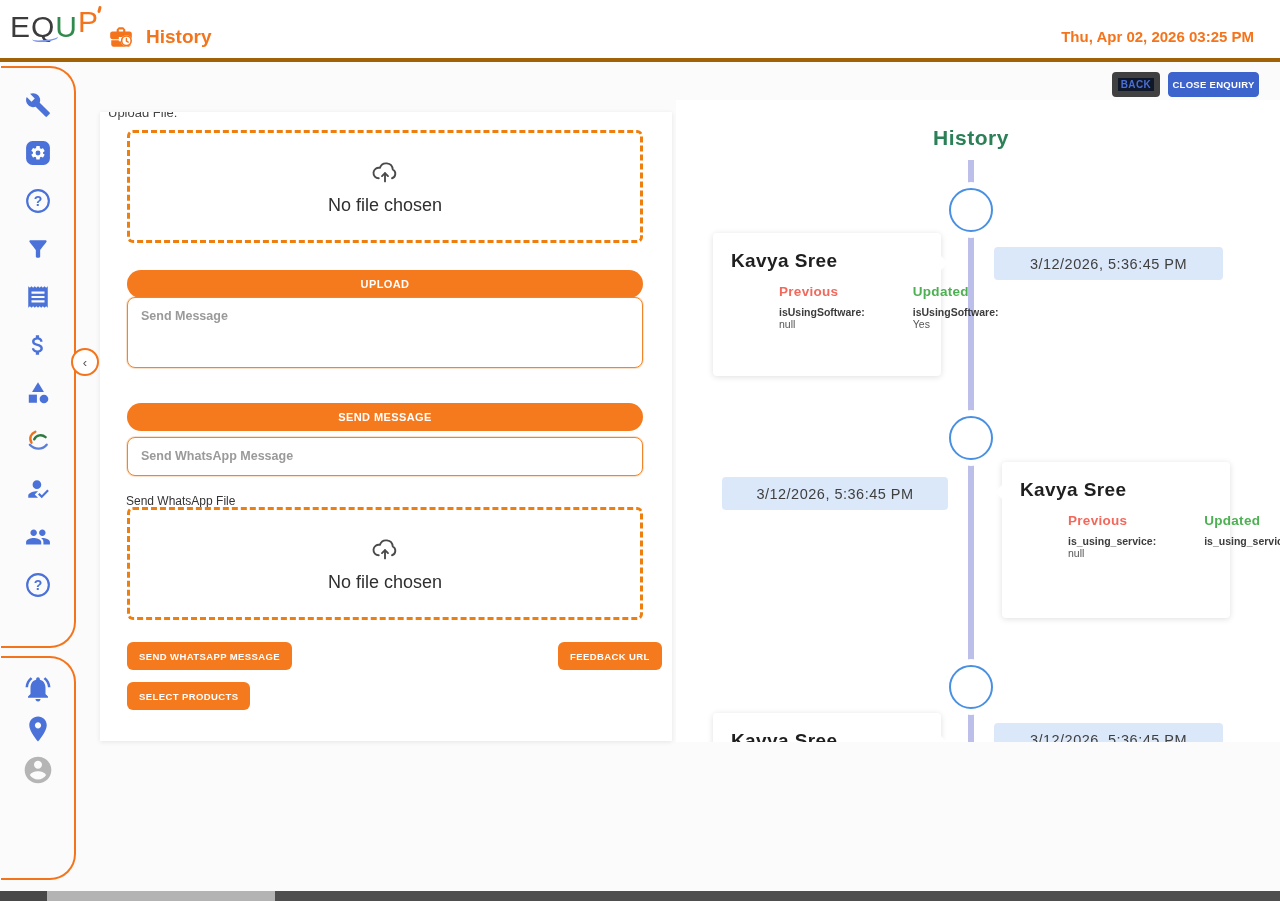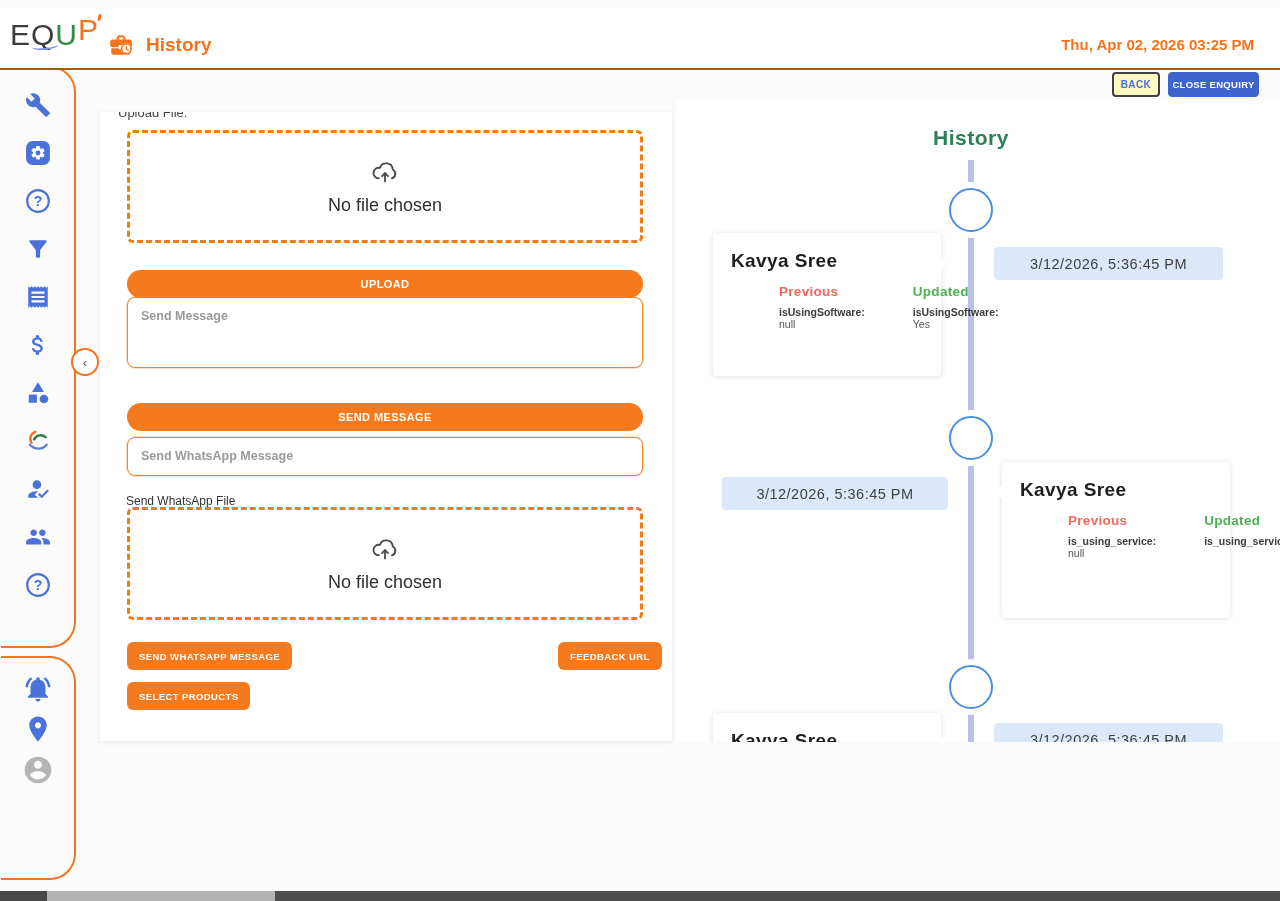--- a/index.html
+++ b/index.html
@@ -7,35 +7,35 @@
   body {
     font-family:"Liberation Sans", sans-serif;
     background:#fbfbfb;
     position:relative;
     overflow:hidden;
     color:#333;
   }
   
   .header {
     position:absolute; left:0; top:0; width:1280px; height:62px;
-    background:#fff; border-bottom:2px solid #a16207; z-index:5;margin-top:8px;
+    background:#fff; border-bottom:4px solid #a16207; z-index:5;
   }
   .logo { position:absolute; left:10px; top:10px; font-size:30px; font-weight:300; letter-spacing:1px; color:#3c3c3c; }
   .logo .u { color:#2f8a4c; }
   .logo .p { color:#f4741c; position:relative; top:-5px; }
   .logo .tick { position:absolute; right:-2px; top:-4px; width:3px; height:7px; background:#f4741c; border-radius:2px; transform:rotate(14deg); }
   .logo .swoosh { position:absolute; left:22px; bottom:2px; width:26px; height:8px; border-bottom:2px solid #7b96e8; border-radius:50%; transform:rotate(-6deg); }
   .page-head-icon { position:absolute; left:108px; top:24px; width:26px; height:26px; }
   .page-title { position:absolute; left:146px; top:26px; font-size:19px; font-weight:700; color:#f4741c; }
   .header-date { position:absolute; right:26px; top:28px; font-size:15px; font-weight:700; color:#f4741c; }
 
   
   .btn-back {
     position:absolute; left:1112px; top:72px; width:48px; height:25px;
-    background:#fef9c3; border:2px solid #404040; border-radius:4px;
+    background:#0f172a; border:6px solid #404040; border-radius:4px;
     color:#4a6fd4; font-size:10px; font-weight:700; letter-spacing:.4px;
     display:flex; align-items:center; justify-content:center; cursor:pointer;
   }
   .btn-close {
     position:absolute; left:1168px; top:72px; width:91px; height:25px;
     background:#3d63cc; border:1px solid #3d63cc; border-radius:4px;
     color:#fff; font-size:9.5px; font-weight:700; letter-spacing:.3px;
     display:flex; align-items:center; justify-content:center; cursor:pointer;
   }
 
@@ -59,21 +59,21 @@
     display:flex; align-items:center; justify-content:center;
     font-size:13px; color:#555; z-index:6; cursor:pointer;
   }
 
   
   .form-card {
     position:absolute; left:100px; top:112px; width:572px; height:629px;
     background:#fff; box-shadow:0 1px 5px rgba(0,0,0,.09);
     overflow:hidden; z-index:2;
   }
-  .upload-label { position:absolute; left:18px; top:-7px; font-size:13px; color:#444; }
+  .upload-label { position:absolute; left:8px; top:-7px; font-size:13px; color:#444; }
   .dashed-box {
     position:absolute; left:27px; width:516px; height:113px;
     border:3px dashed #ee7e0e; border-radius:6px;
     display:flex; flex-direction:column; align-items:center; justify-content:center; gap:8px;
     cursor:pointer;
   }
   .dashed-box .cloud { width:36px; height:30px; }
   .no-file { font-size:18px; color:#2f2f2f; }
   .btn-orange {
     background:#f5791d; color:#fff; border:none; cursor:pointer;

